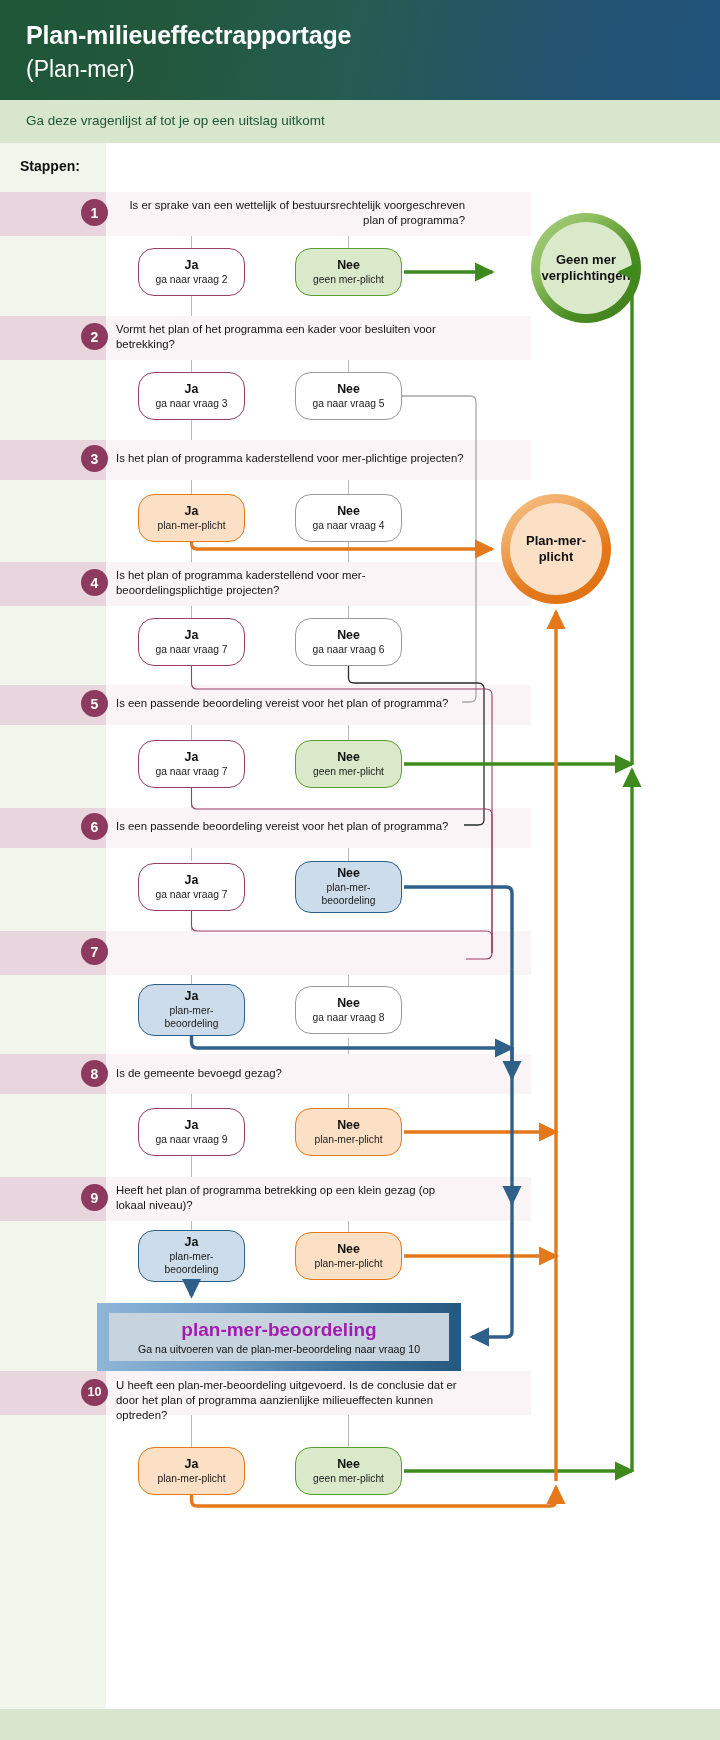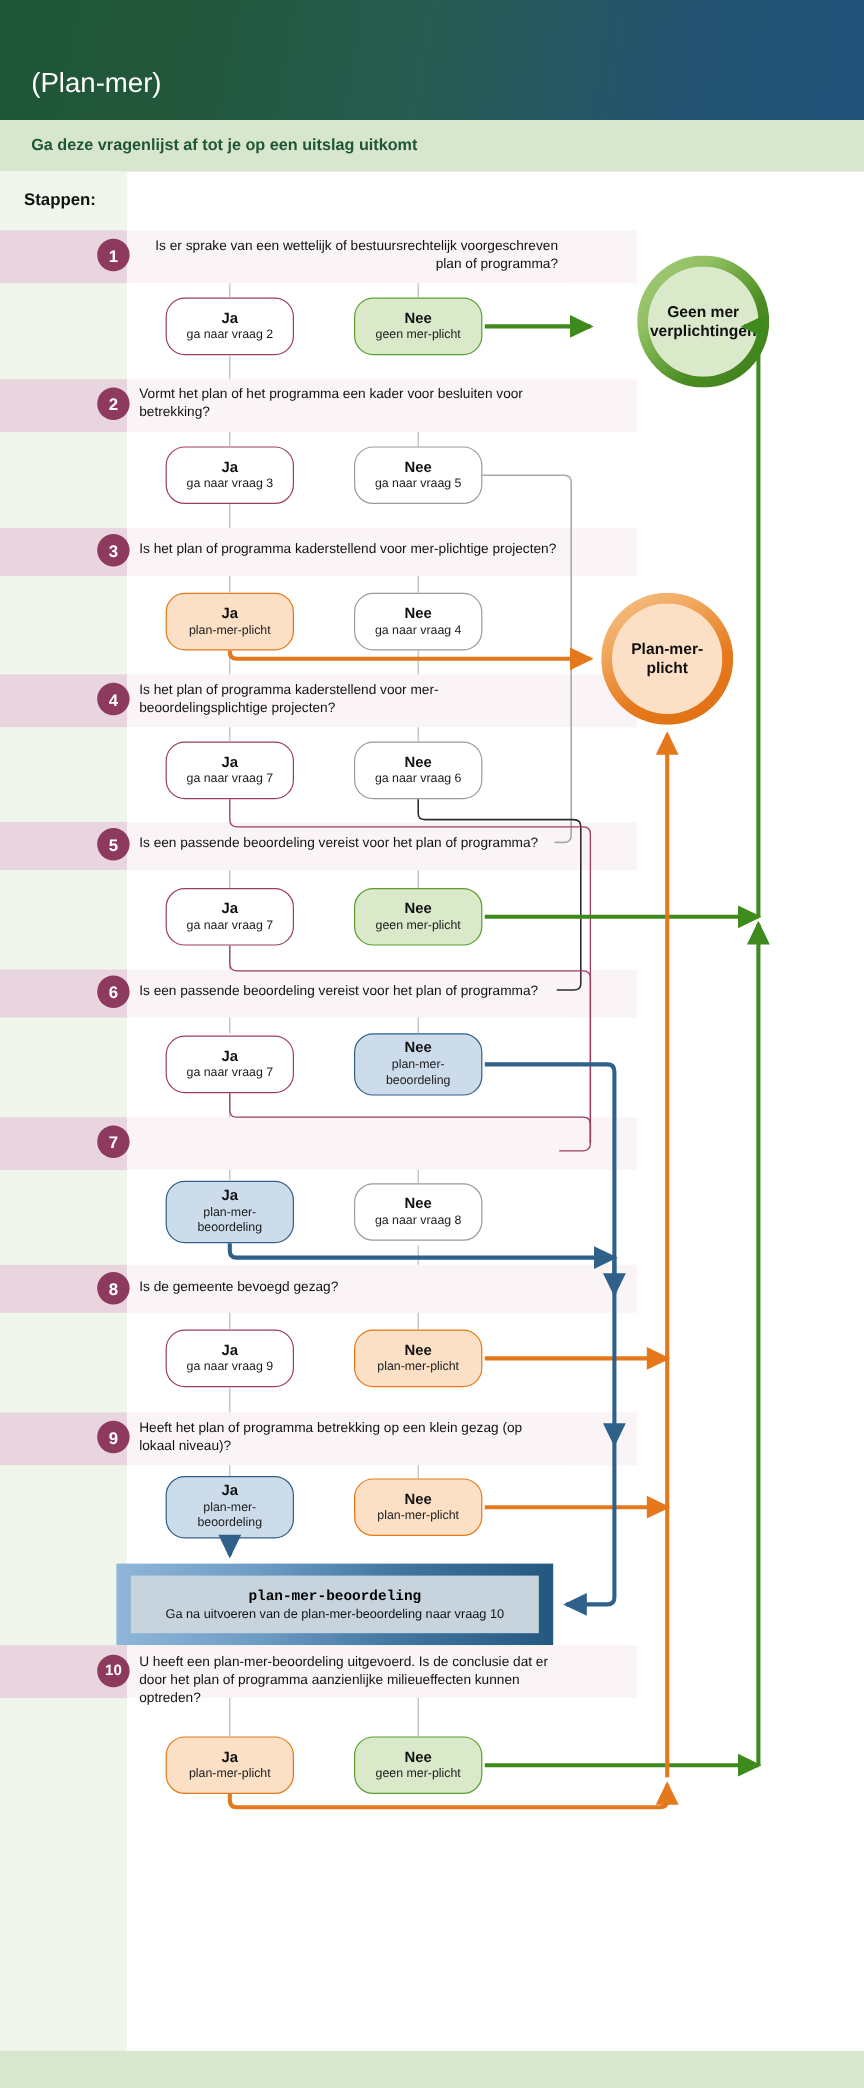--- a/index.html
+++ b/index.html
@@ -25,21 +25,21 @@
   .header .sub {
     position:absolute; left:26px; top:57px;
     font-size:23px; color:#ffffff; font-weight:normal; line-height:1.1;
   }
   .subbar {
     position:absolute; left:0; top:100px; width:720px; height:43px;
     background:#d8e6cd;
   }
   .subbar span {
     position:absolute; left:26px; top:13px;
-    font-size:13.5px; font-weight:bold; color:#1f5637;text-align:right;
+    font-size:13.5px; font-weight:normal; color:#1f5637;text-align:right;
   }
 
   
   .stappen-bg {
     position:absolute; left:0; top:143px; width:106px; height:44px;
     background:#f0f6ec;
   }
   .stappen-label {
     position:absolute; left:20px; top:158px;
     font-size:14px; font-weight:bold; color:#111111;
@@ -117,38 +117,39 @@
   
   .bigbar {
     position:absolute; left:97px; top:1303px; width:364px; height:68px;
     background:linear-gradient(90deg,#8fb6d8 0%,#6e9cc4 32%,#3f759f 66%,#24587f 100%);
   }
   .bigbar-inner {
     position:absolute; left:12px; top:10px; width:340px; height:48px;
     background:#c7d4de;
     display:flex; flex-direction:column; align-items:center; justify-content:center;
   }
-  .bigbar-inner .b1 { font-size:12px; font-weight:bold; color:#000000;font-family:Liberation Mono, monospace; }
+  .bigbar-inner .b1 { font-size:19px; font-weight:bold; color:#a21caf; }
   .bigbar-inner .b2 { font-size:10.6px; color:#111; margin-top:2px; }
 
   
   .footer {
     position:absolute; left:0; top:1709px; width:720px; height:31px;
     background:#d8e6cd;
   }
 
   
   #wires { position:absolute; left:0; top:0; width:720px; height:1740px; pointer-events:none; }
 </style>
 </head>
 <body>
 
 <div id="page">
 
   <div class="header">
+    <h1>Plan-milieueffectrapportage</h1>
     <div class="sub">(Plan-mer)</div>
   </div>
   <div class="subbar">
     <span>Ga deze vragenlijst af tot je op een uitslag uitkomt</span>
   </div>
 
   <div class="col-left-light"></div>
   <div class="col-main-white"></div>
 
   <div class="stappen-bg"></div>

